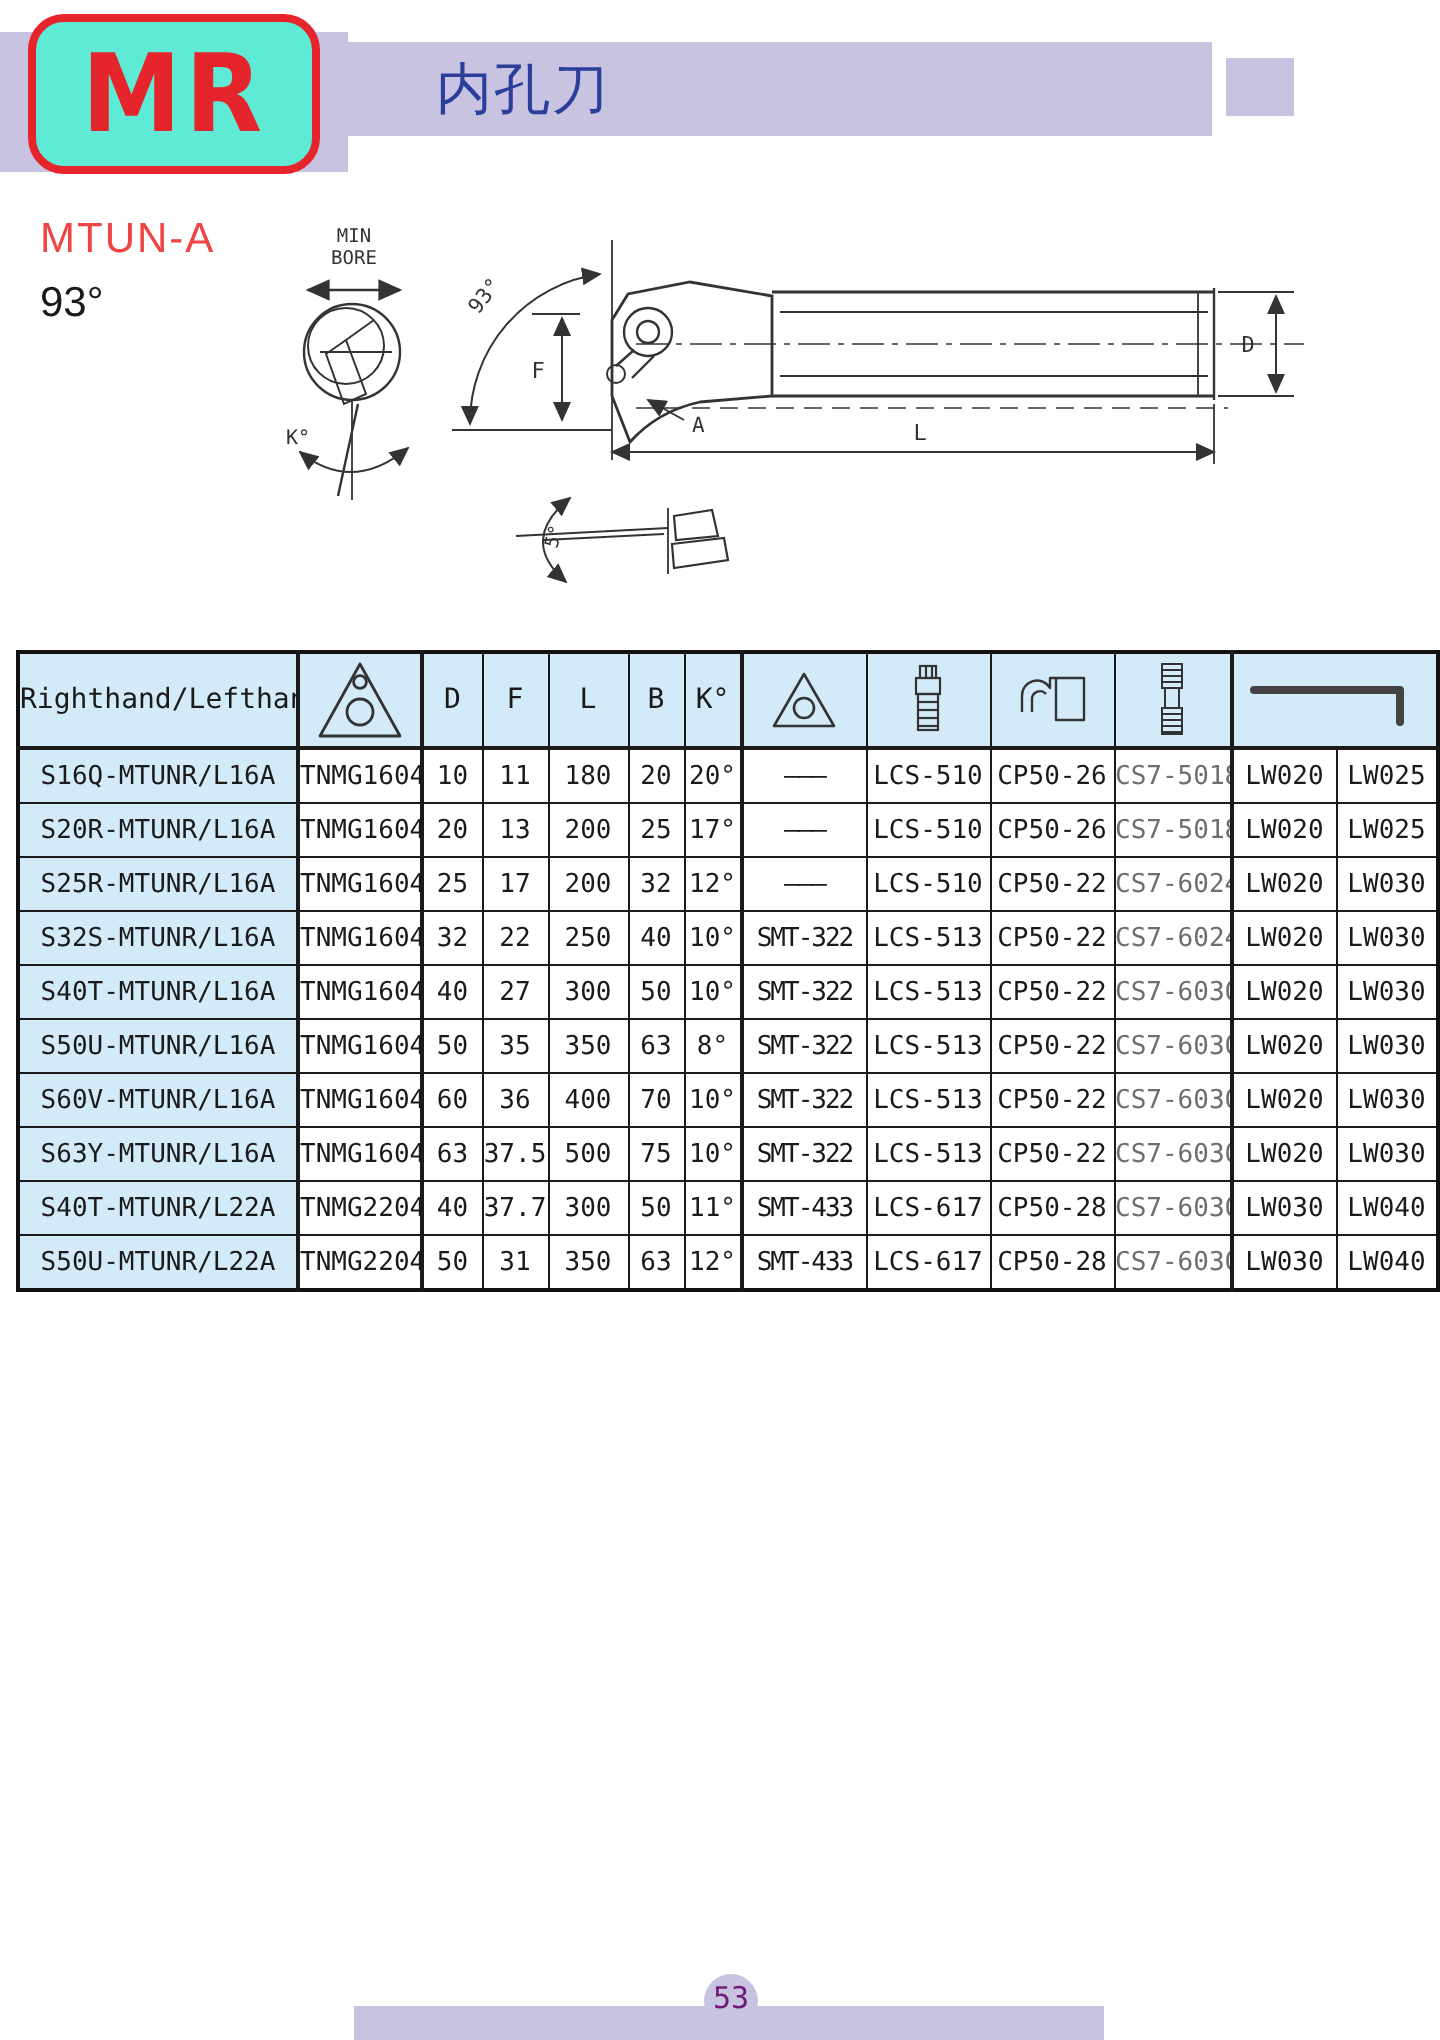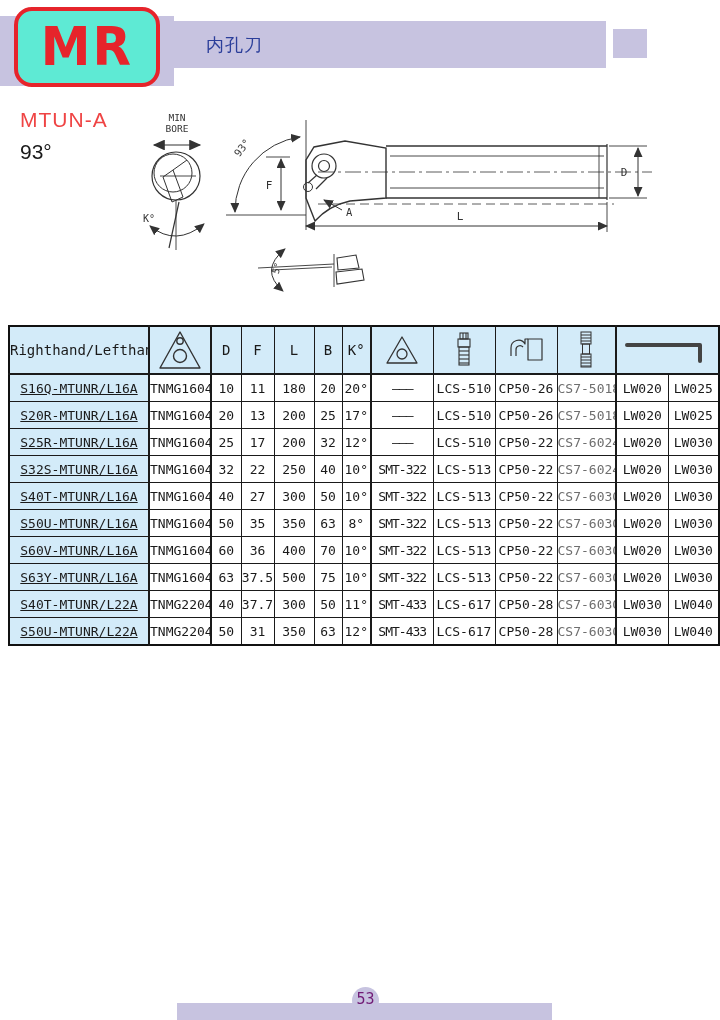--- a/index.html
+++ b/index.html
@@ -4,21 +4,21 @@
 <style>
   html,body{margin:0;padding:0;}
   body{width:720px;height:1020px;background:#ffffff;position:relative;overflow:hidden;
        font-family:"DejaVu Sans Mono","Liberation Mono",monospace;color:#1a1a1a;}
 
   
   .logo-backdrop{position:absolute;left:0;top:16px;width:174px;height:70px;background:#c7c3e0;}
   .title-bar{position:absolute;left:128px;top:21px;width:478px;height:47px;background:#c7c3e0;
              display:flex;align-items:center;box-sizing:border-box;padding-left:78px;}
   .title-en{font-size:29px;letter-spacing:5px;color:#2b3e9a;white-space:nowrap;}
-  .title-zh{font-size:18px;letter-spacing:1px;color:#2b3e9a;
+  .title-zh{font-size:28px;letter-spacing:1px;color:#2b3e9a;margin-left:12px;
             font-family:"DejaVu Sans",sans-serif;white-space:nowrap;}
   .accent-square{position:absolute;left:613px;top:29px;width:34px;height:29px;background:#c7c3e0;}
   .logo-plate{position:absolute;left:14px;top:7px;width:138px;height:72px;background:#5eead4;
               border:4px solid #e6242b;border-radius:18px;display:flex;align-items:center;justify-content:center;}
   .logo-text{font-family:"DejaVu Sans",sans-serif;font-weight:bold;font-size:50px;color:#e6242b;
              letter-spacing:2px;transform:scaleY(1.08);line-height:1;}
 
   
   .model-name{position:absolute;left:20px;top:108px;font-size:21px;letter-spacing:1px;
               font-family:"Liberation Sans",sans-serif;color:#ef4444;}
@@ -30,21 +30,21 @@
   .drawing text{font-family:"DejaVu Sans Mono",monospace;fill:#333;}
 
   
   table.spec{position:absolute;left:8px;top:325px;width:710px;border-collapse:collapse;
              table-layout:fixed;border:2px solid #111;}
   .spec th,.spec td{border:1px solid #1a1a1a;text-align:center;vertical-align:middle;
                     padding:0;font-weight:normal;overflow:hidden;white-space:nowrap;}
   .spec thead tr.grp th{height:29px;font-size:15px;background:#d3ebf9;}
   .spec thead tr.sub th{height:46px;font-size:14px;background:#d3ebf9;border-bottom-width:2px;}
   .spec tbody td{height:26px;font-size:13px;background:#ffffff;}
-  .spec tbody td.c0{background:#d3ebf9;text-decoration:underline;}
+  .spec tbody td.c0{background:#d3ebf9;}
   .spec .c10{color:#6e6e6e;}
   .gb{border-right-width:2px !important;}
   .spec tbody td.c7{letter-spacing:-1px;}
   col.w0{width:140px}col.w1{width:62px}col.w2{width:30px}col.w3{width:33px}col.w4{width:40px}
   col.w5{width:28px}col.w6{width:29px}col.w7{width:62px}col.w8{width:62px}col.w9{width:62px}
   col.w10{width:59px}col.w11{width:52px}col.w12{width:51px}
   .hicon{display:inline-block;vertical-align:middle;}
 
   
   .page-bump{position:absolute;left:352px;top:987px;width:27px;height:27px;border-radius:50%;background:#c7c3e0;}

